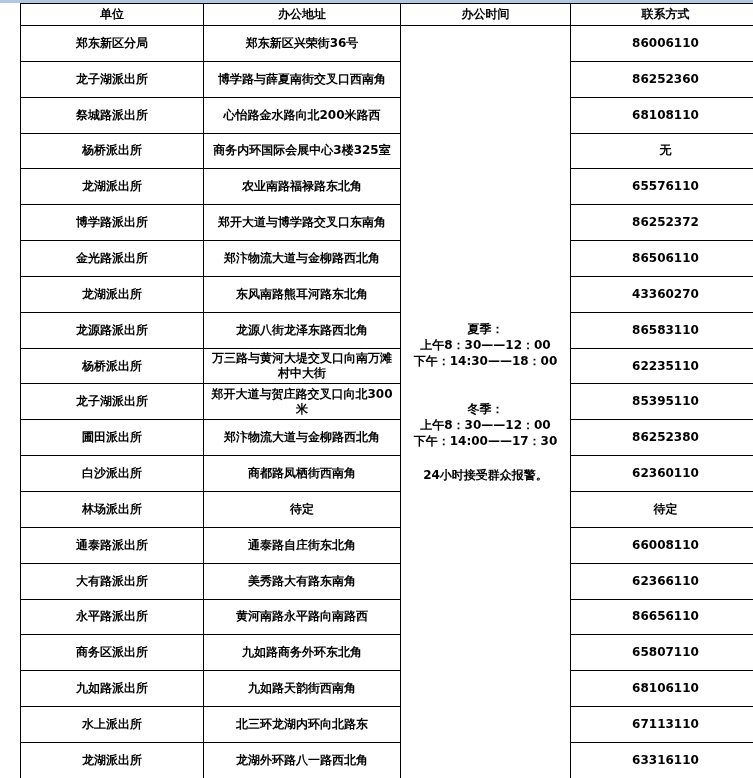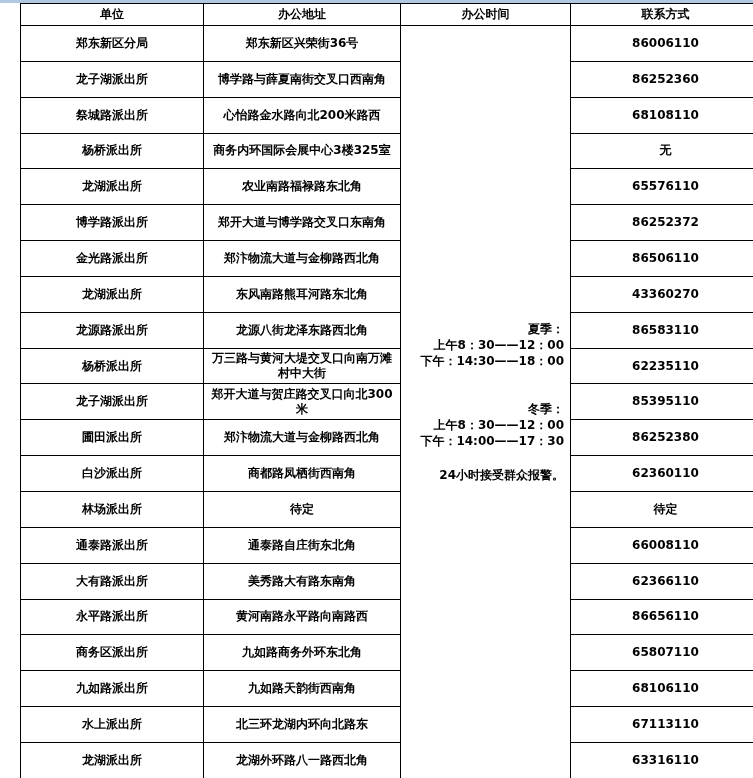--- a/index.html
+++ b/index.html
@@ -26,21 +26,21 @@
     font-size: 12px;
     font-weight: bold;
     line-height: 15px;
     padding: 1px 3px;
     overflow: hidden;
   }
 
   thead tr { height: 22px; }
   tbody tr { height: 35.857px; }
 
-  td.hours-cell { vertical-align: middle; padding: 0 6px; text-align: right; }
+  td.hours-cell { vertical-align: middle; padding: 0 6px; }
   .hours-line { font-size: 12px; font-weight: bold; line-height: 16px; white-space: nowrap; }
   .hours-gap-large { height: 32px; }
   .hours-gap-small { height: 18px; }
 </style>
 </head>
 <body>
 
 <div class="screen">
   <div class="top-strip"></div>
   <div class="table-viewport">

